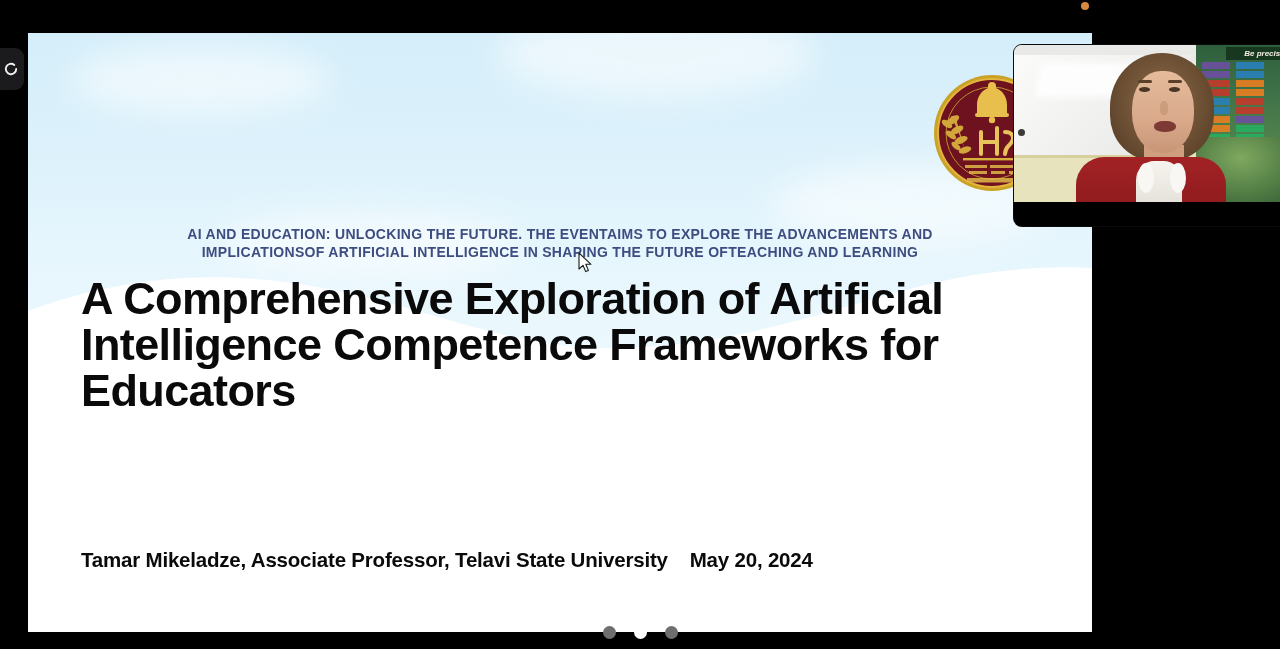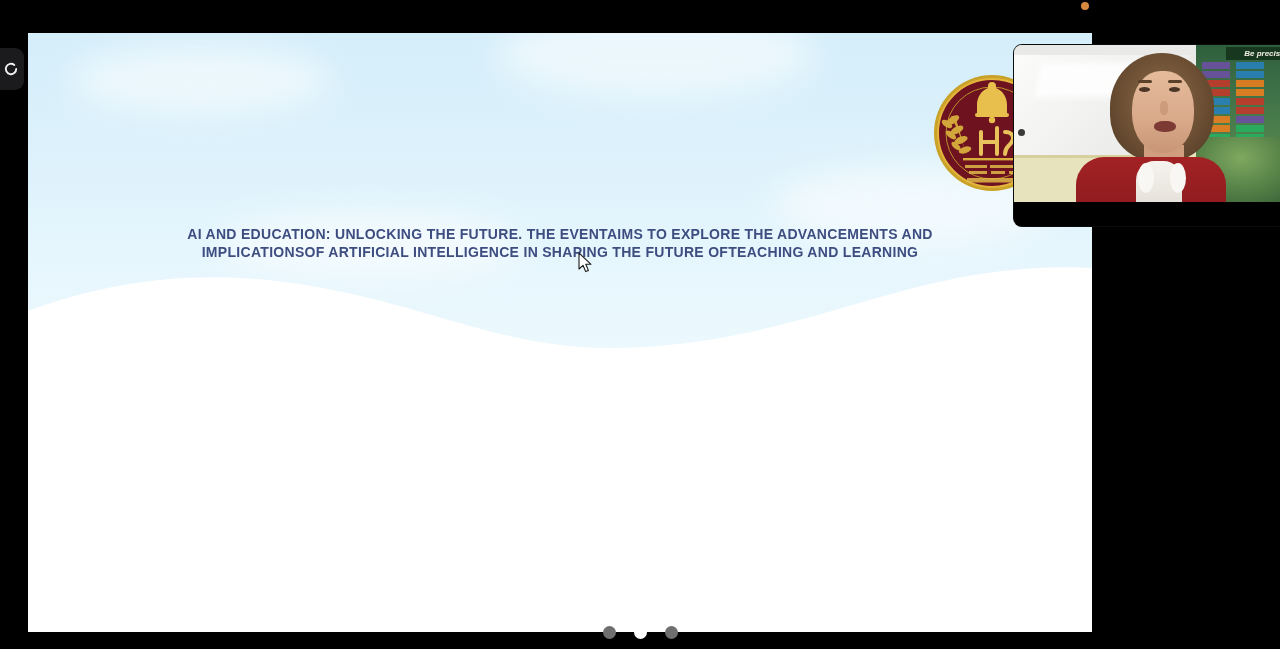--- a/index.html
+++ b/index.html
@@ -351,21 +351,23 @@
             <rect x="74" y="113" width="14" height="3"></rect>
           <rect x="92" y="113" width="10" height="3"></rect>
           <rect x="50" y="120" width="52" height="4.5"></rect>
         </g>
       </svg>
     </div>
 
     <div id="slide-content">
       <div id="slide-eyebrow">AI AND EDUCATION: UNLOCKING THE FUTURE. THE EVENTAIMS TO EXPLORE THE ADVANCEMENTS AND IMPLICATIONSOF ARTIFICIAL INTELLIGENCE IN SHAPING THE FUTURE OFTEACHING AND LEARNING</div>
 
-
+      <div id="slide-title">A Comprehensive Exploration of Artificial Intelligence Competence Frameworks for Educators</div>
+
+      <div id="slide-byline">Tamar Mikeladze, Associate Professor, Telavi State University    May 20, 2024</div>
     </div>
   </div>
 
   <div id="video-tile">
     <div id="video-frame">
       <div class="vb-wall"></div>
       <div class="vb-lower-wall"></div>
       <div class="vb-board"></div>
       <div class="vb-board-glare"></div>
       <div class="vb-board-dot"></div>

